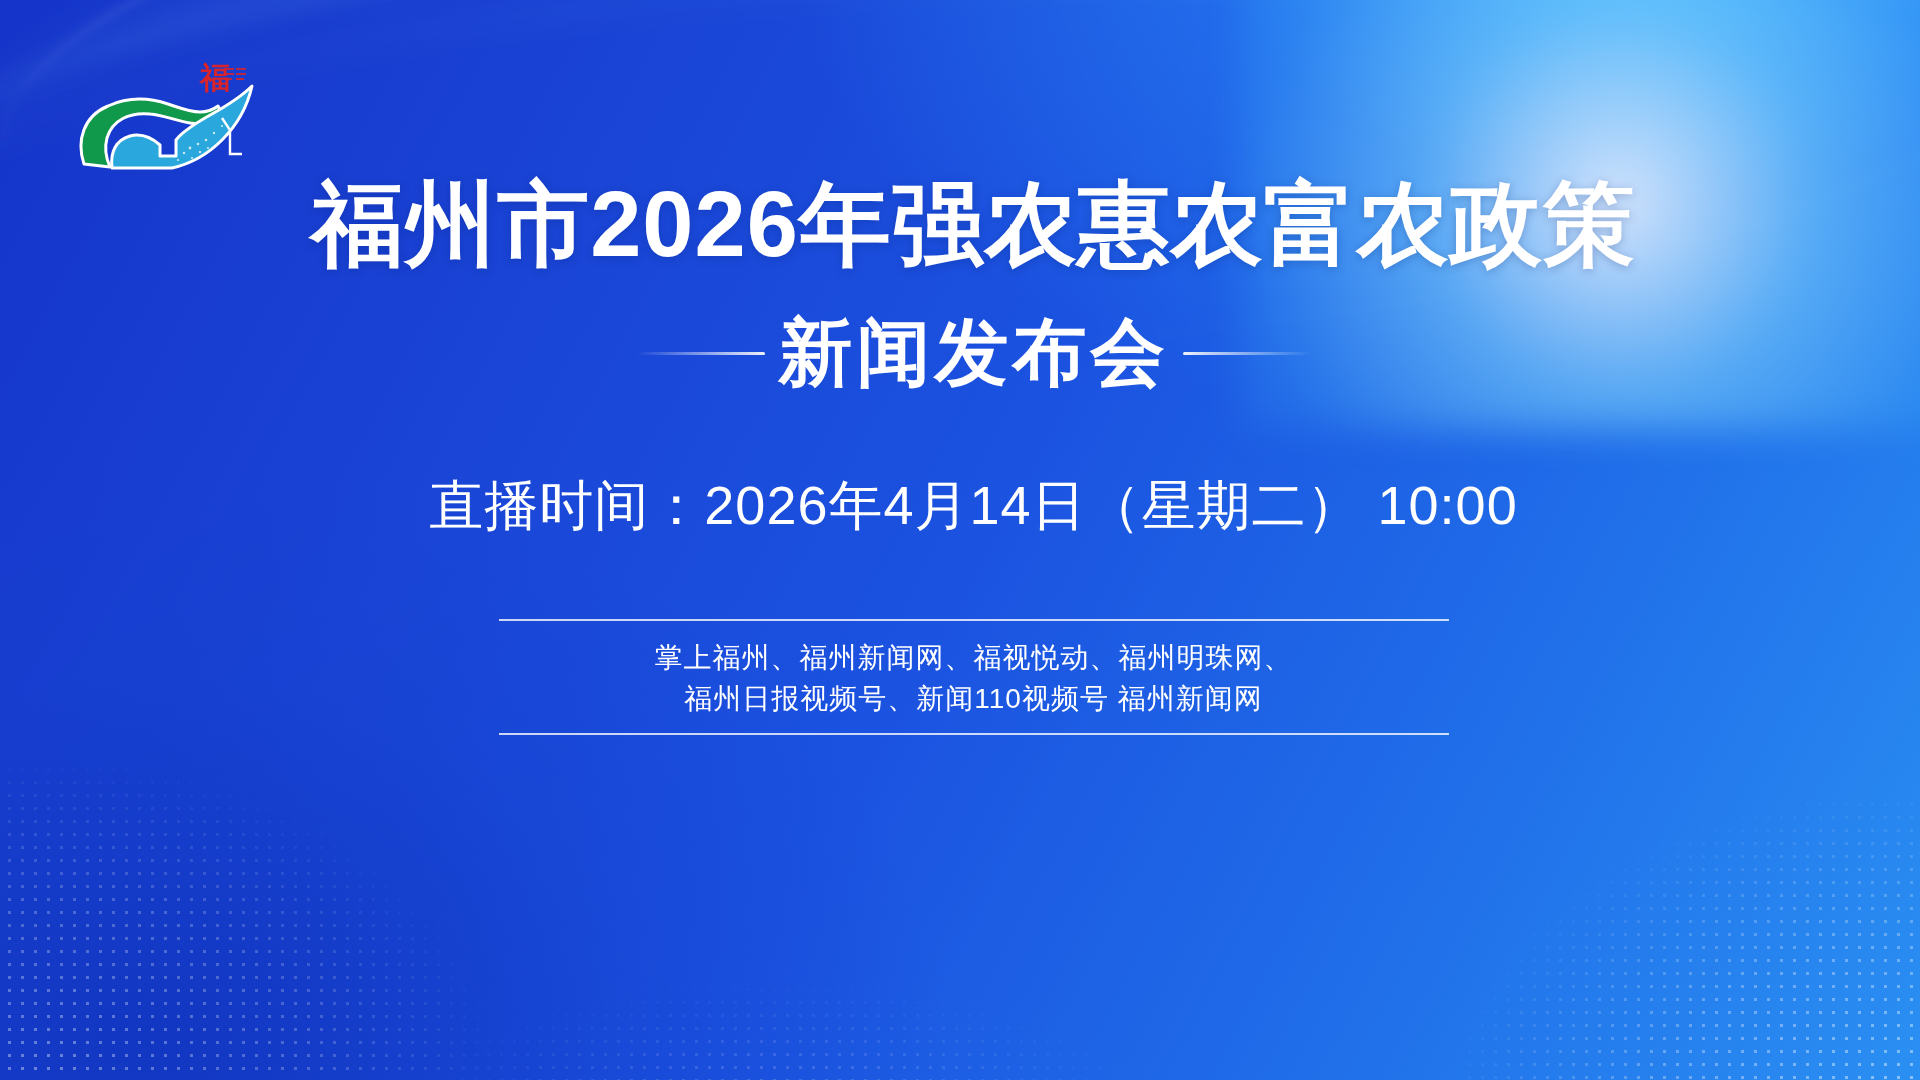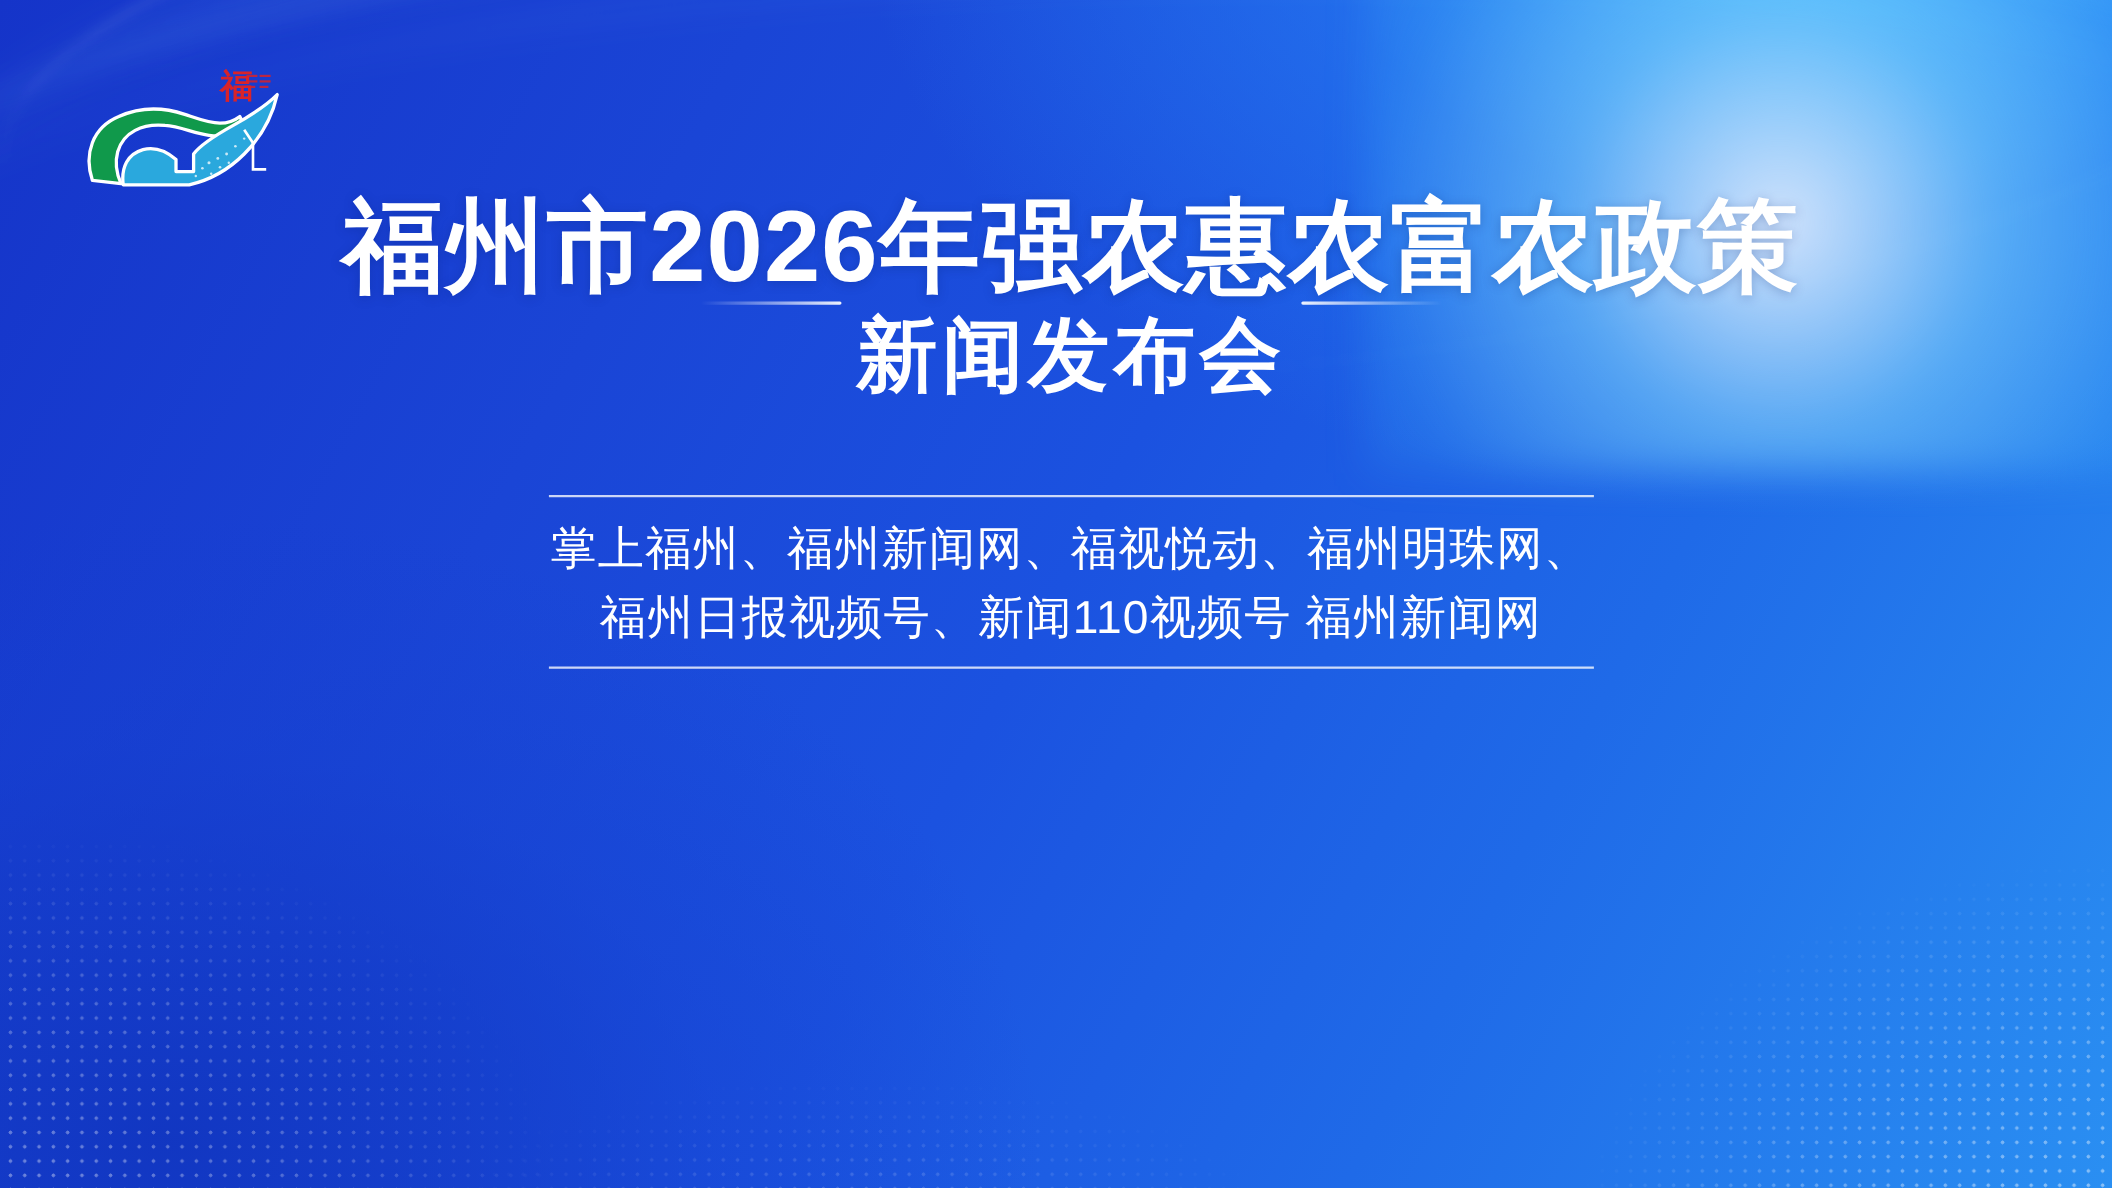--- a/index.html
+++ b/index.html
@@ -126,21 +126,23 @@
   }
   .title {
     font-size: 92px;
     font-weight: 700;
     letter-spacing: 1px;
     line-height: 1.06;
     text-shadow: 0 2px 10px rgba(5,30,110,0.25);
     white-space: nowrap;
   }
   .subtitle-row {
+    margin-top: 30px;
     display: flex;
+    align-items: center;
     justify-content: center;
     gap: 14px;
   }
   .dash {
     display: block;
     width: 128px;
     height: 3px;
     border-radius: 2px;
   }
   .dash.left  { background: linear-gradient(90deg, rgba(255,255,255,0) 0%, rgba(255,255,255,0.92) 100%); }
@@ -161,21 +163,21 @@
 
   .channels {
     margin: 0 auto;
     margin-top: 76px;
     width: 950px;
     border-top: 2px solid rgba(255,255,255,0.78);
     border-bottom: 2px solid rgba(255,255,255,0.78);
     padding: 16px 0 14px 0;
   }
   .channel-line {
-    font-size: 42px;
+    font-size: 28px;
     font-weight: 400;
     line-height: 1.48;
     letter-spacing: 1px;
     white-space: nowrap;
   }
 </style>
 </head>
 <body>
 
 <div class="poster">
@@ -235,20 +237,21 @@
   <div class="content">
 
     <div class="title">福州市2026年强农惠农富农政策</div>
 
     <div class="subtitle-row">
       <span class="dash left"></span>
       <span class="subtitle">新闻发布会</span>
       <span class="dash right"></span>
     </div>
 
+    <div class="datetime">直播时间：2026年4月14日（星期二） 10:00</div>
 
     <div class="channels">
       <div class="channel-line">掌上福州、福州新闻网、福视悦动、福州明珠网、</div>
       <div class="channel-line">福州日报视频号、新闻110视频号  福州新闻网</div>
     </div>
 
   </div>
 </div>
 
 </body></html>

